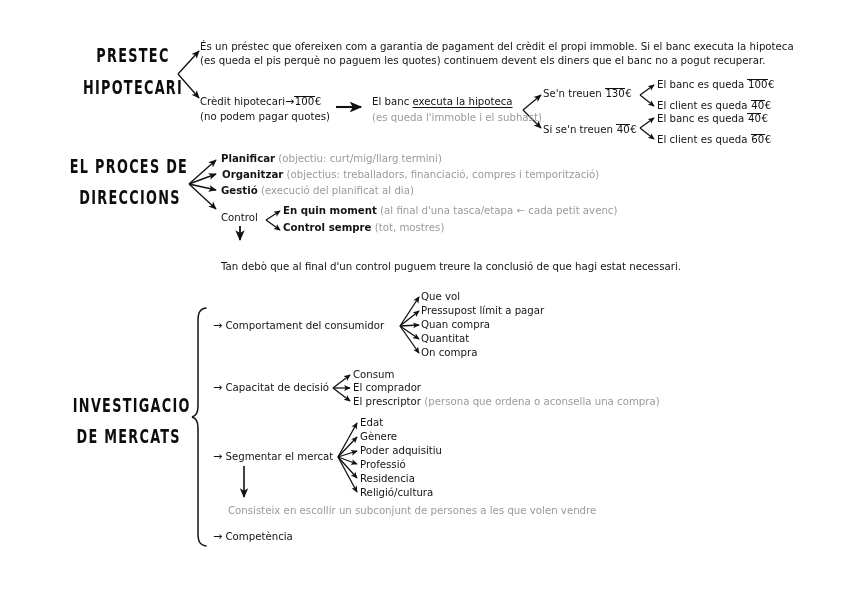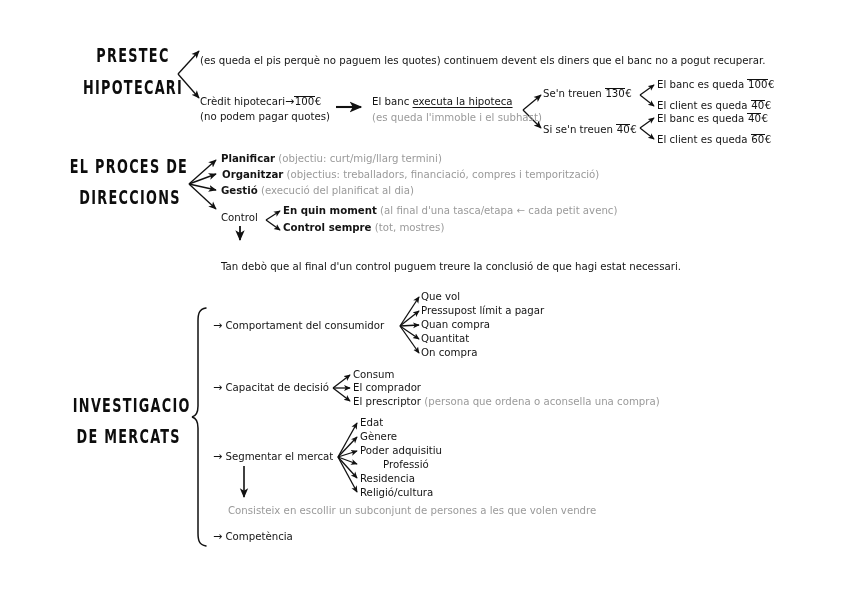--- a/index.html
+++ b/index.html
@@ -112,20 +112,21 @@
     </g>
 
     <g stroke="#111" stroke-width="1.6" fill="none">
       <line x1="244" y1="466" x2="244" y2="497" marker-end="url(#ah)"></line>
     </g>
   </svg>
 
   <div class="abs heading" style="left:78px;top:48px;width:110px;">PRESTEC</div>
   <div class="abs heading" style="left:72px;top:80px;width:122px;">HIPOTECARI</div>
 
+  <div class="abs t" style="left:200px;top:41px;">És un préstec que ofereixen com a garantia de pagament del crèdit el propi immoble. Si el banc executa la hipoteca</div>
   <div class="abs t" style="left:200px;top:55px;">(es queda el pis perquè no paguem les quotes) continuem devent els diners que el banc no a pogut recuperar.</div>
 
   <div class="abs t" style="left:200px;top:96px;">
     <span>Crèdit hipotecari</span><span class="arrowchar">→</span><span class="ovl">100</span><span>€</span>
   </div>
   <div class="abs t" style="left:200px;top:111px;">(no podem pagar quotes)</div>
 
   <div class="abs t" style="left:372px;top:96px;">
     <span>El banc </span><span class="ul">executa la hipoteca</span>
   </div>
@@ -205,21 +206,21 @@
     <span class="gray">(persona que ordena o aconsella una compra)</span>
   </div>
 
   <div class="abs t" style="left:213px;top:451px;">
     <span class="arrowchar">→</span>
     <span>Segmentar el mercat</span>
   </div>
   <div class="abs t" style="left:360px;top:417px;">Edat</div>
   <div class="abs t" style="left:360px;top:431px;">Gènere</div>
   <div class="abs t" style="left:360px;top:445px;">Poder adquisitiu</div>
-  <div class="abs t" style="left:360px;top:459px;margin-left:23px;">Professió</div>
+  <div class="abs t" style="left:360px;top:459px;">Professió</div>
   <div class="abs t" style="left:360px;top:473px;">Residencia</div>
   <div class="abs t" style="left:360px;top:487px;">Religió/cultura</div>
 
   <div class="abs t gray" style="left:228px;top:505px;">Consisteix en escollir un subconjunt de persones a les que volen vendre</div>
 
   <div class="abs t" style="left:213px;top:531px;">
     <span class="arrowchar">→</span>
     <span>Competència</span>
   </div>
 

